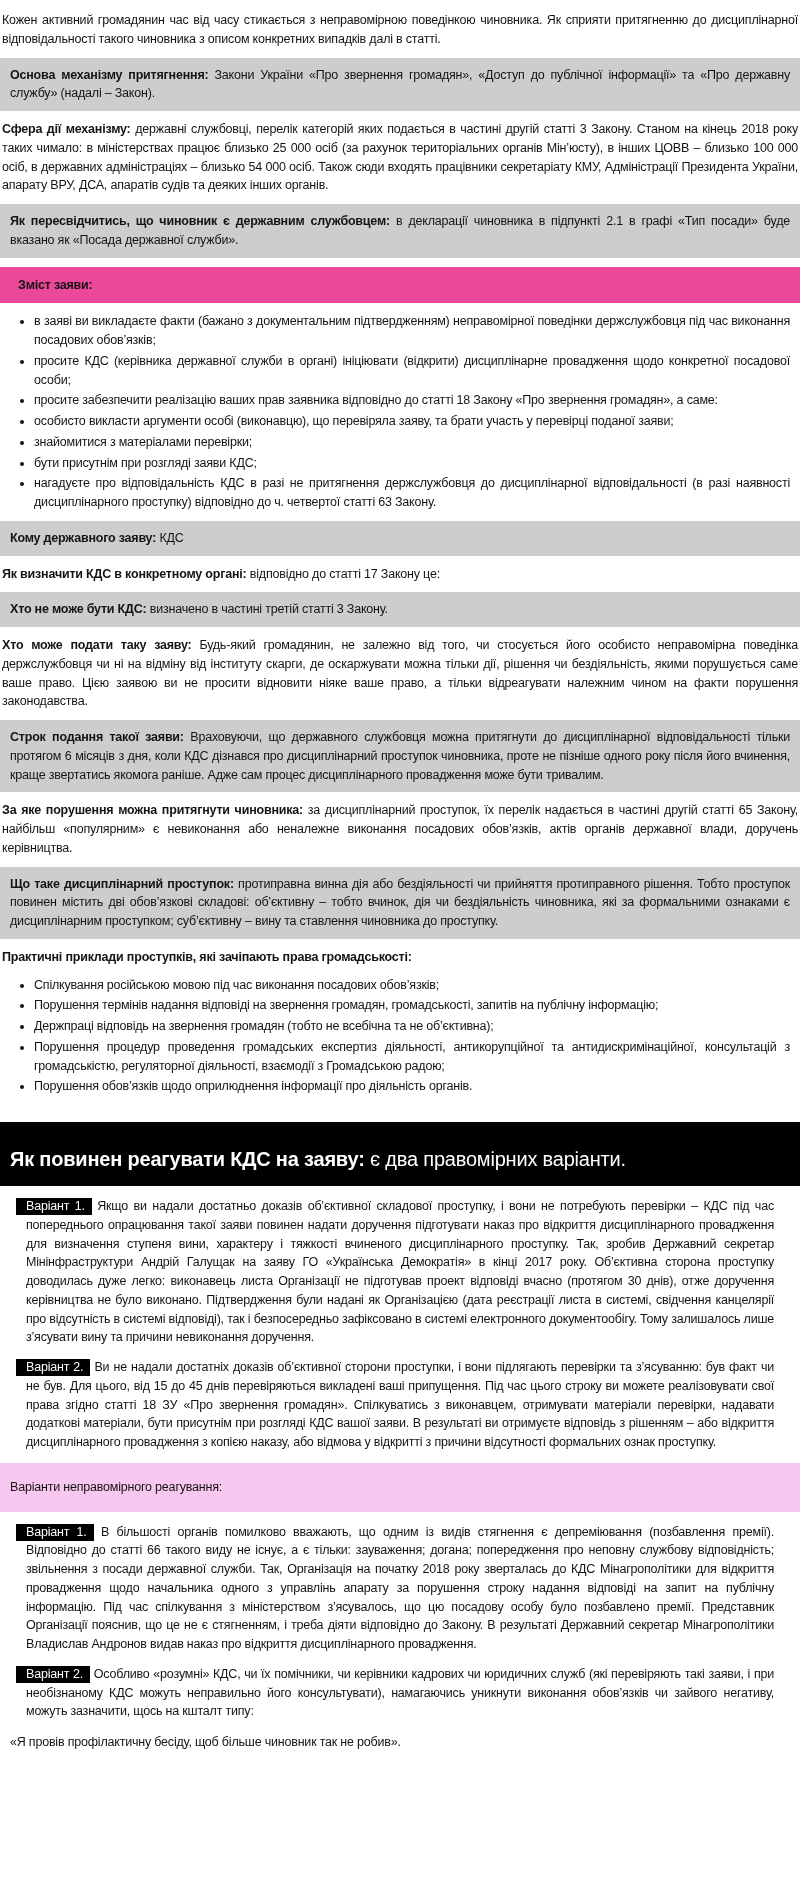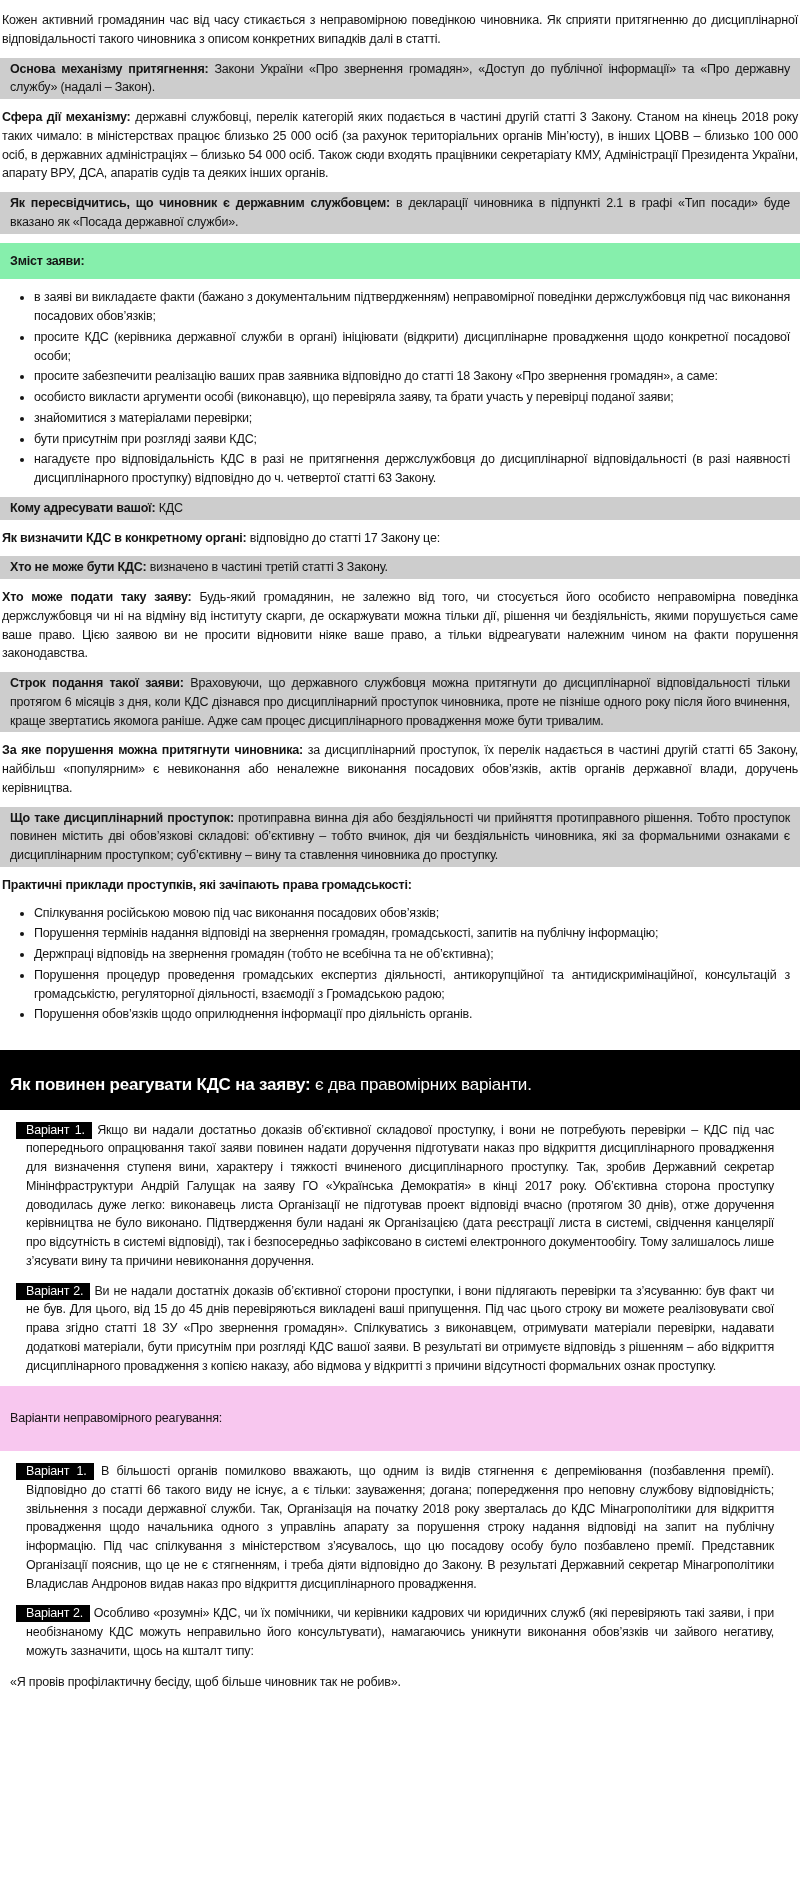--- a/index.html
+++ b/index.html
@@ -17,33 +17,33 @@
   }
   .doc {
     width: 800px;
     padding: 2px 0 14px 0;
   }
   .para {
     margin: 9px 2px;
     text-align: justify;
   }
   .band {
-    padding: 2px 10px;
+    padding: 8px 10px;
     margin: 9px 0;
     text-align: justify;
   }
   .band-gray  { background: #cdcdcd; }
-  .band-yellow{ background: #86efac; padding: 9px 10px; }
-  .band-pink  { background: #f8c7ef; padding: 23px 10px; }
+  .band-yellow{ background: #ec4899; padding: 9px 18px; }
+  .band-pink  { background: #f8c7ef; padding: 15px 10px; }
   .band-black {
     background: #000000;
     color: #ffffff;
     padding: 22px 10px 12px 10px;
     margin-top: 26px;
-    font-size: 17px;
+    font-size: 20px;
   }
   .lead { font-weight: bold; }
   ul.bullets {
     margin: 1px 10px;
     padding-left: 24px;
     text-align: justify;
   }
   ul.bullets li {
     margin: 0 0 2px 0;
   }
@@ -82,21 +82,21 @@
     <li>в заяві ви викладаєте факти (бажано з документальним підтвердженням) неправомірної поведінки держслужбовця під час виконання посадових обов’язків;</li>
     <li>просите КДС (керівника державної служби в органі) ініціювати (відкрити) дисциплінарне провадження щодо конкретної посадової особи;</li>
     <li>просите забезпечити реалізацію ваших прав заявника відповідно до статті 18 Закону «Про звернення громадян», а саме:</li>
     <li>особисто викласти аргументи особі (виконавцю), що перевіряла заяву, та брати участь у перевірці поданої заяви;</li>
     <li>знайомитися з матеріалами перевірки;</li>
     <li>бути присутнім при розгляді заяви КДС;</li>
     <li>нагадуєте про відповідальність КДС в разі не притягнення держслужбовця до дисциплінарної відповідальності (в разі наявності дисциплінарного проступку) відповідно до ч. четвертої статті 63 Закону.</li>
   </ul>
 
   <div class="band band-gray">
-    <span class="lead">Кому адресувати вашої:</span><span> КДС</span>
+    <span class="lead">Кому державного заяву:</span><span> КДС</span>
   </div>
 
   <p class="para">
     <span class="lead">Як визначити КДС в конкретному органі:</span><span> відповідно до статті 17 Закону це:</span>
   </p>
 
 
 
 
   <div class="band band-gray">

